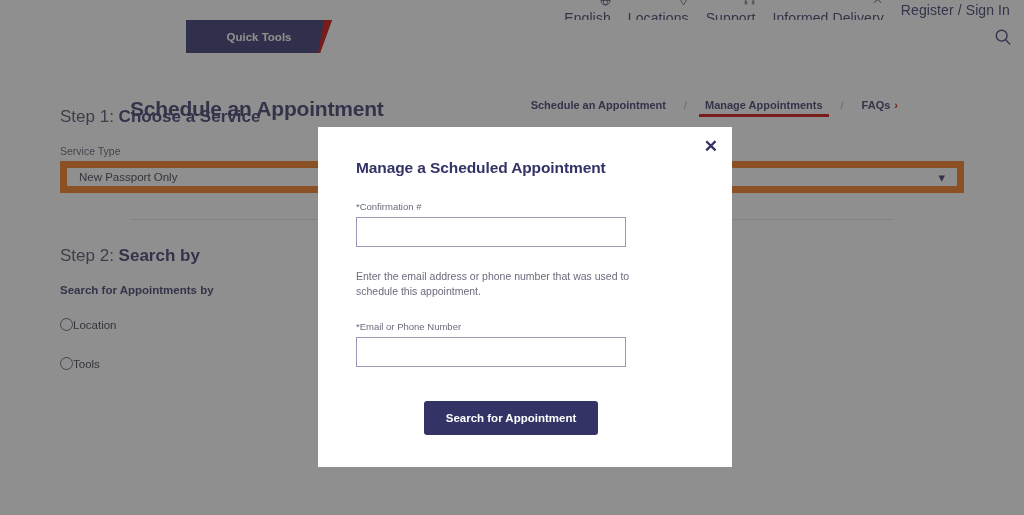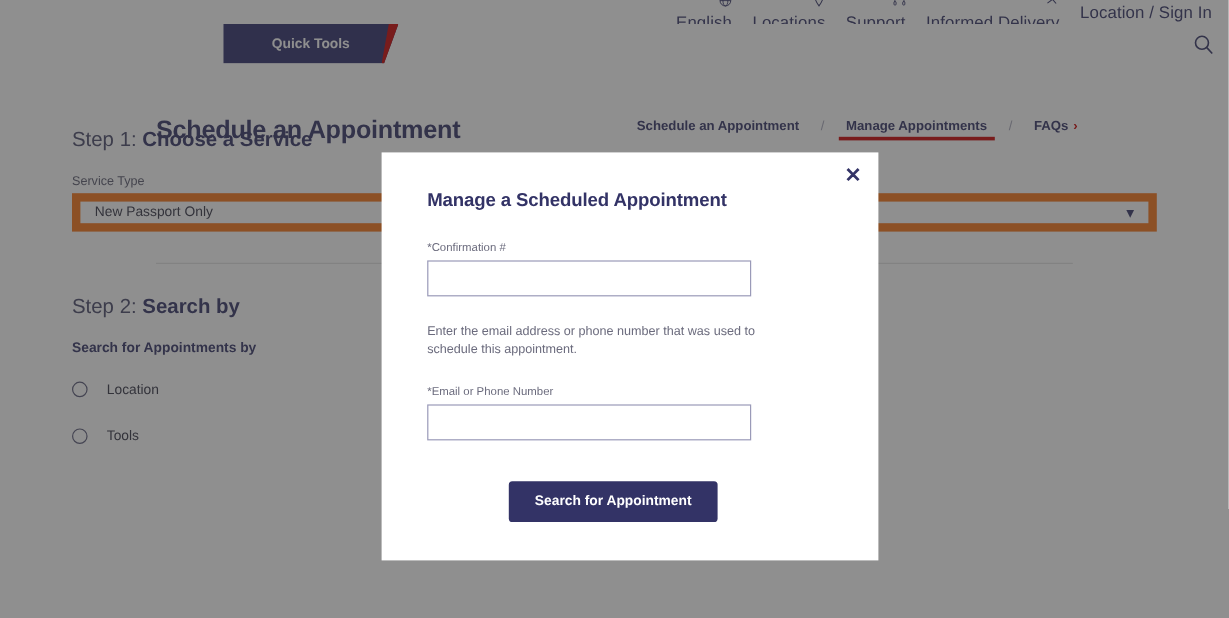--- a/index.html
+++ b/index.html
@@ -102,21 +102,21 @@
   .select-box {
     height: 32px; border: 7px solid #f97316; background: #ffffff;
     display: flex; align-items: center; justify-content: space-between;
     padding: 0 12px; font-size: 11.5px; color: #333344;
   }
   .chev { color: #333366; font-size: 13px; }
 
   .divider { margin: 26px 130px 0 130px; height: 1px; background: #e2e2e2; }
 
   .sub-label { font-size: 11.5px; font-weight: bold; color: #333366; margin: 0 0 22px 0; }
-  .radio-row { display: flex; align-items: center; gap: 16px; margin-bottom: 26px; }
+  .radio-row { display: flex; align-items: center; gap: 0; margin-bottom: 26px; }
   .radio {
     width: 13px; height: 13px; border-radius: 50%;
     border: 1px solid #5a5a78; background: #ffffff;
   }
   .radio-label { font-size: 11.5px; color: #333344; }
 
   
   .overlay {
     position: absolute; inset: 0;
     background: rgba(51,51,51,0.55);
@@ -190,21 +190,21 @@
       </div>
       <div class="util-item">
         <svg width="12" height="11" viewBox="0 0 16 16">
           <path d="M2 11 L13 3" stroke="#333366" stroke-width="1.3" fill="none"></path>
           <path d="M5 3 L12.5 11.5" stroke="#333366" stroke-width="1.3" fill="none"></path>
           <path d="M2.5 6.5 L9 6" stroke="#333366" stroke-width="1.1" fill="none"></path>
         </svg>
         <span>Informed Delivery</span>
       </div>
       <div class="util-item">
-        <span>Location / Sign In</span>
+        <span>Register / Sign In</span>
       </div>
     </div>
 
     <div class="main-nav">
 
       <div class="nav-quicktools">
         <span>Quick Tools</span>
       </div>
       <div class="nav-quicktools-red"></div>
 

